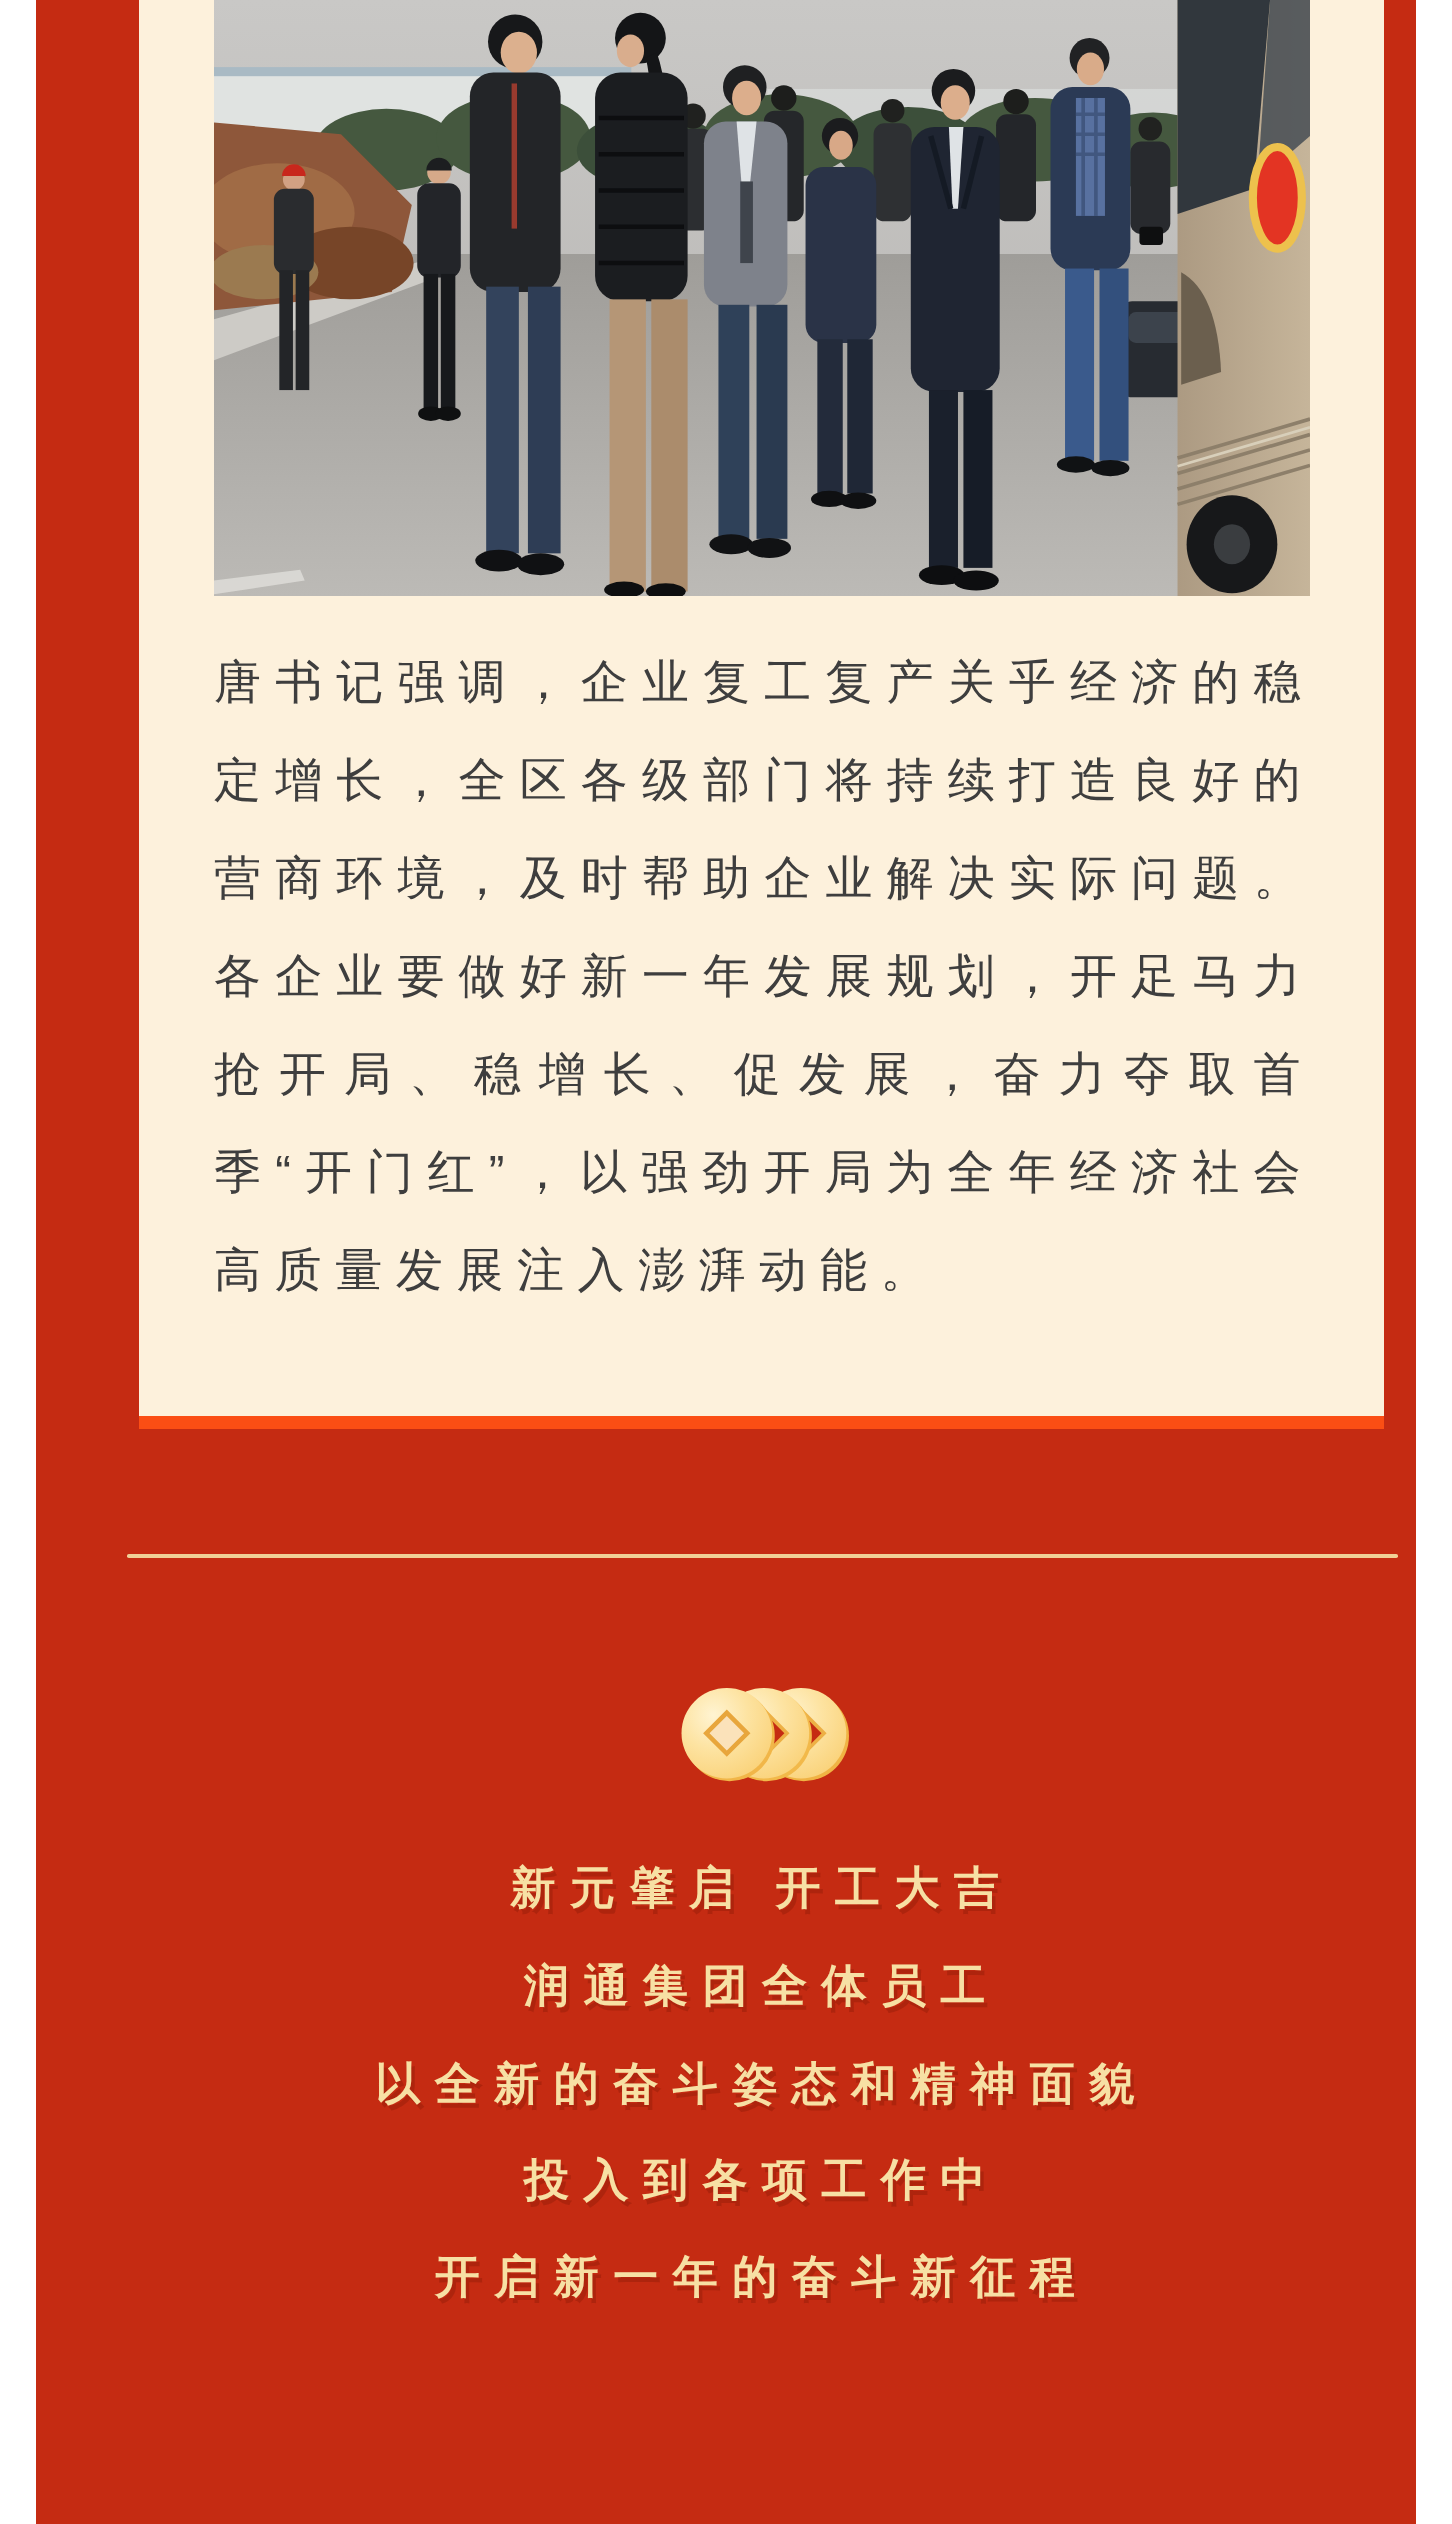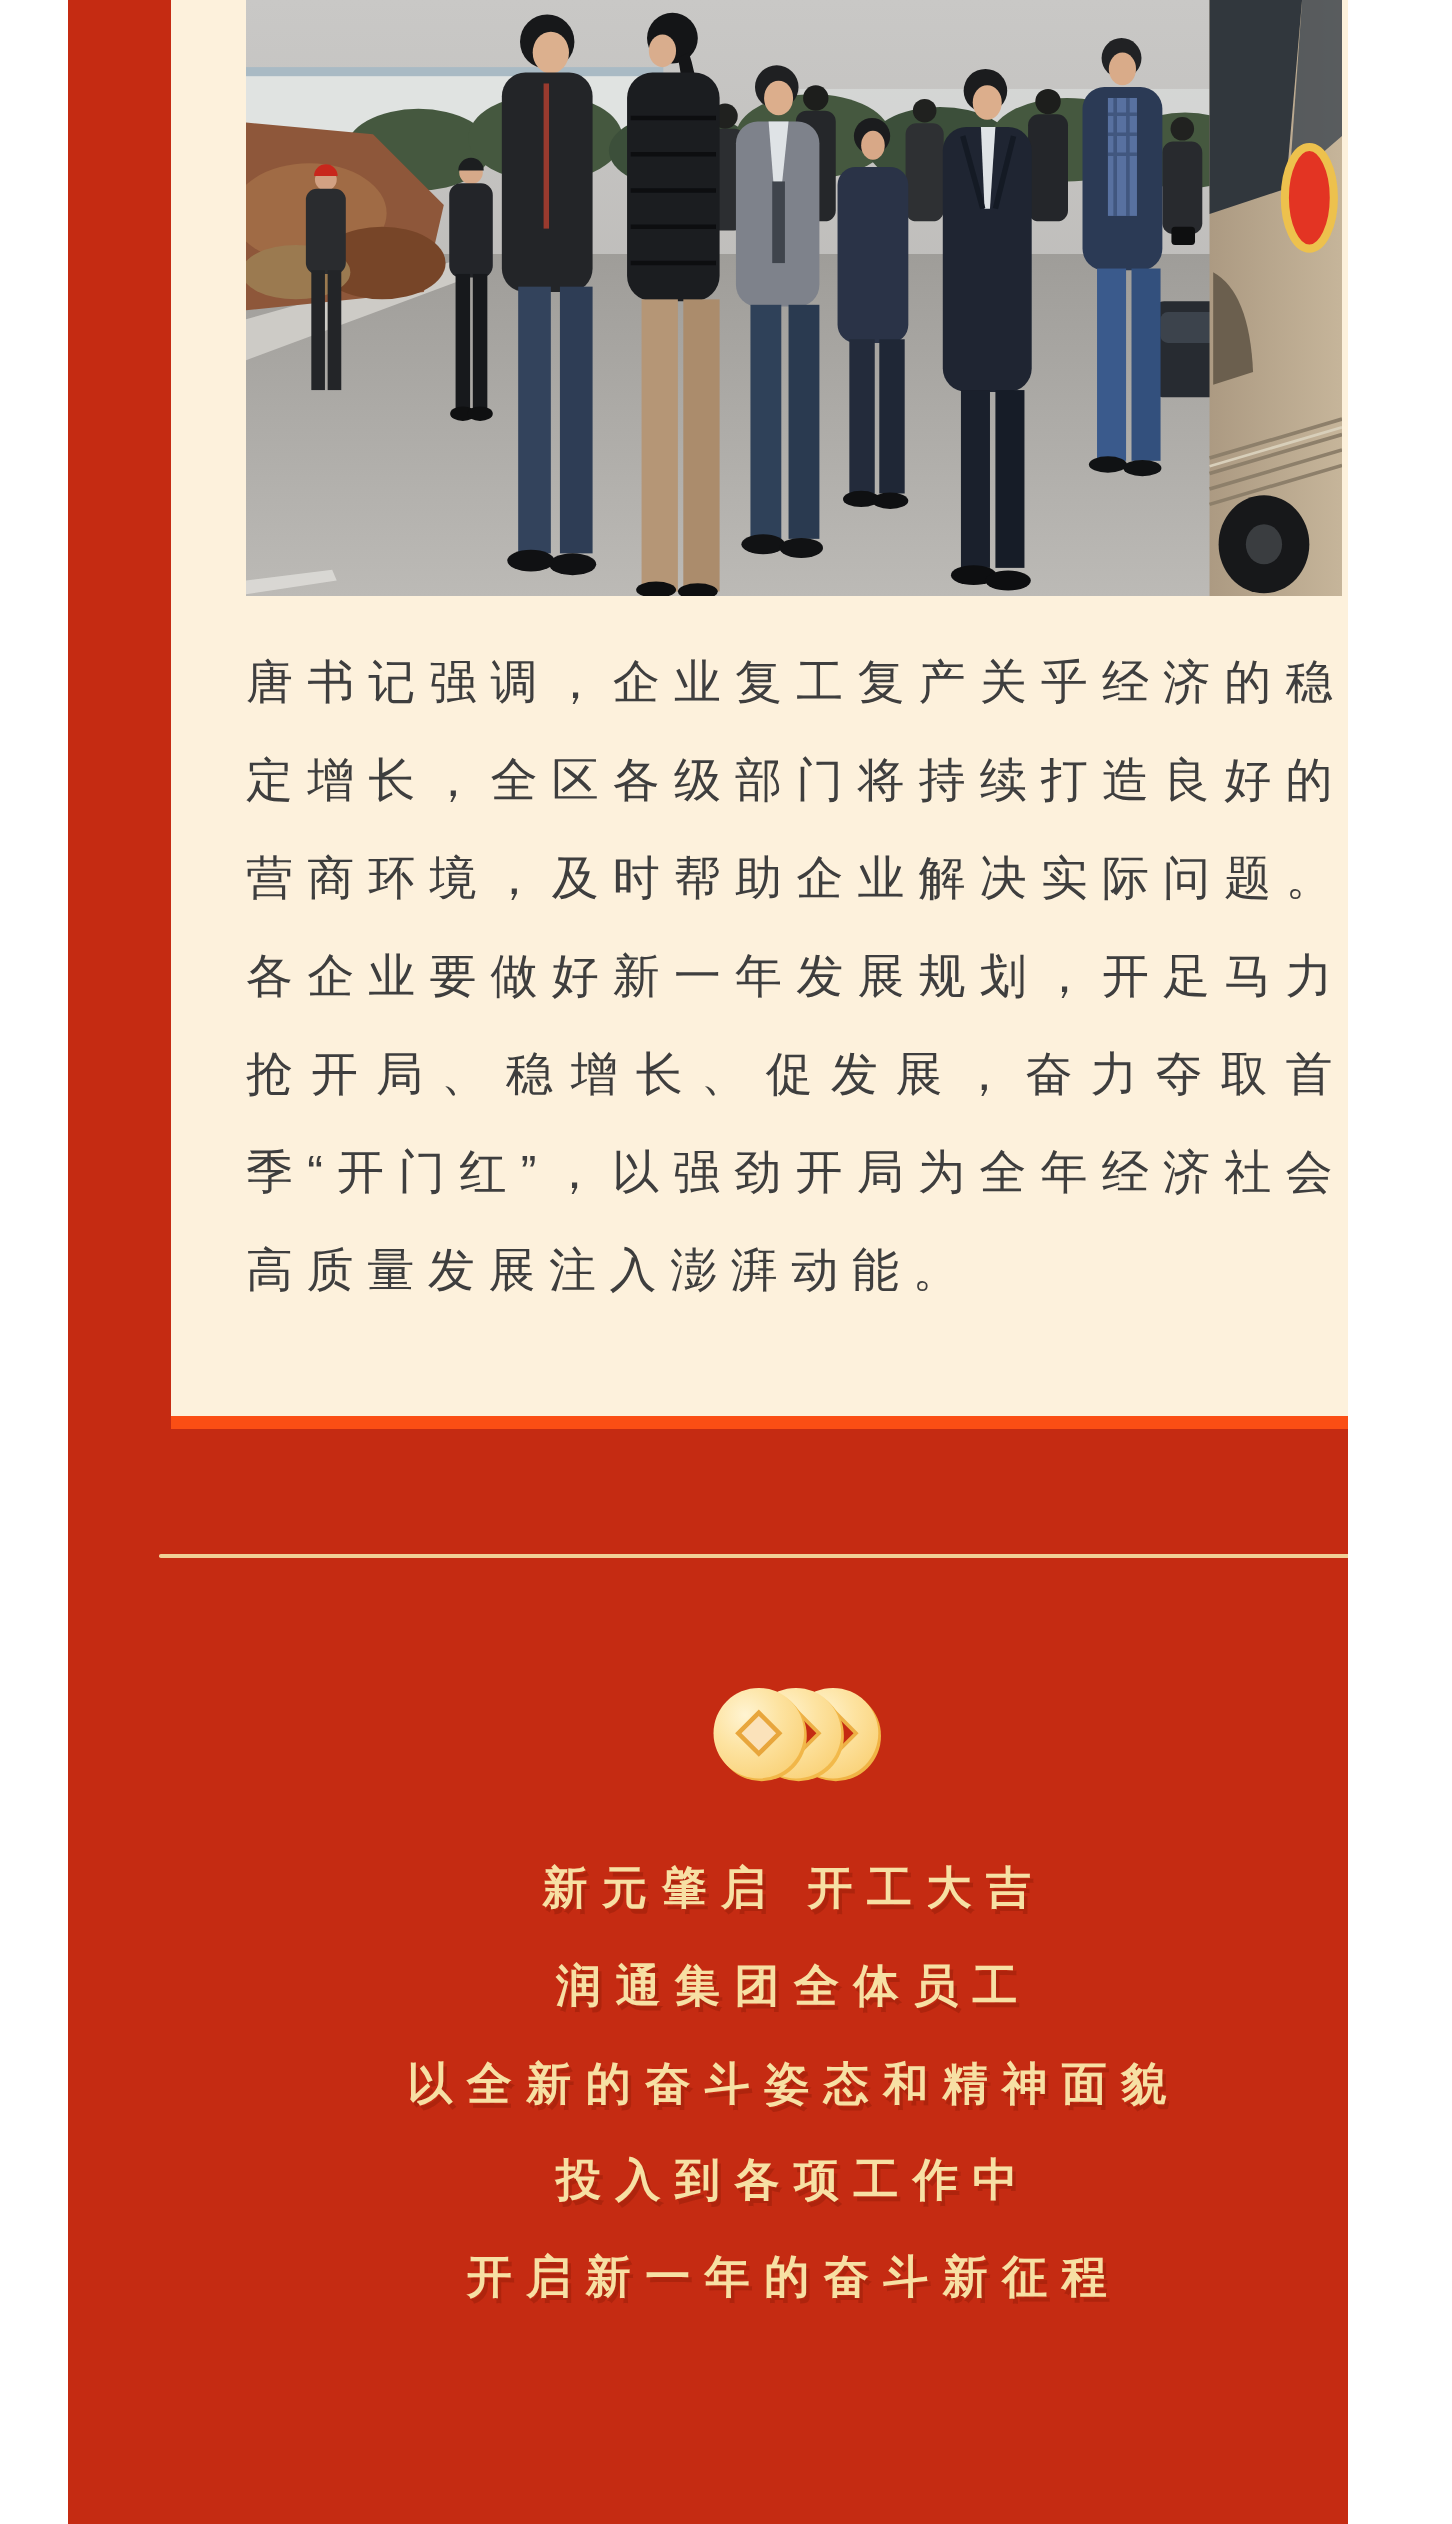--- a/index.html
+++ b/index.html
@@ -1,22 +1,21 @@
 <!DOCTYPE html>
 <html style="font-size:14.5px"><head>
 <meta charset="utf-8">
 <style>
   html,body{margin:0;padding:0;background:#ffffff;}
   .page{
     position:relative;
-    width:1316px;height:2525px;
+    width:1452px;height:2525px;
     background:#ffffff;
     overflow:hidden;
     font-family:"Liberation Sans",sans-serif;
-    margin-left:32px;
   }
   .red-panel{
     position:absolute;left:36px;top:0;width:1380px;height:2525px;
     background:#c52b12;
   }
   .card{
     position:absolute;left:103px;top:0;width:1245px;height:1416px;
     background:#fdf1dc;
   }
   .card-strip{

